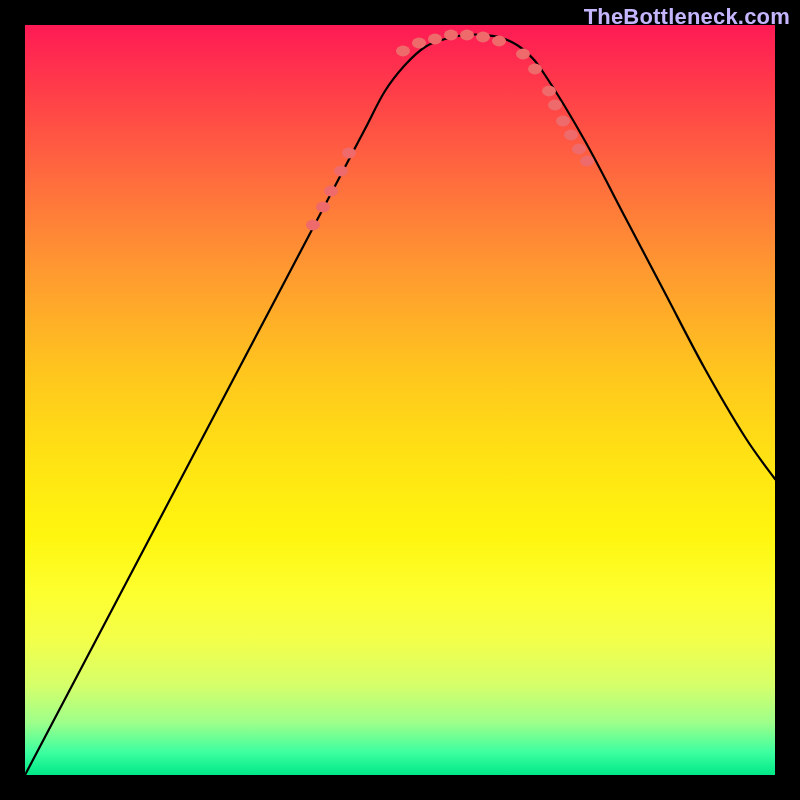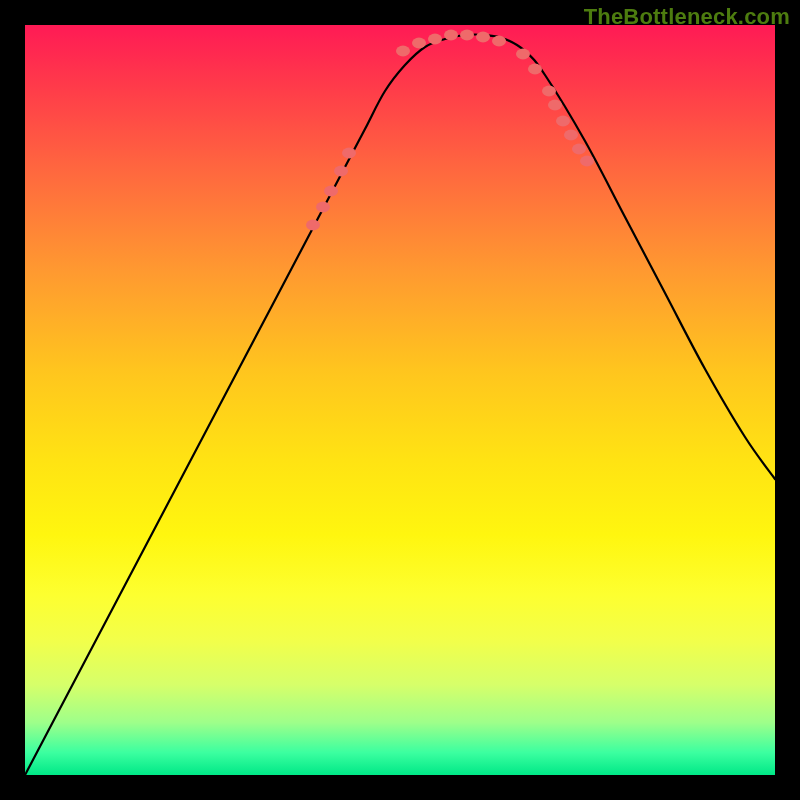--- a/index.html
+++ b/index.html
@@ -37,21 +37,21 @@
       #00e887 100%
     );
   }
   .watermark {
     position: absolute;
     top: 4px;
     right: 10px;
     font-family: Arial, Helvetica, sans-serif;
     font-size: 22px;
     font-weight: 600;
-    color: #4d7c0f;
+    color: #c4b5fd;
     letter-spacing: 0.2px;
     user-select: none;
   }
   svg.curve {
     position: absolute;
     inset: 0;
     width: 100%;
     height: 100%;
   }
   .curve-path {

